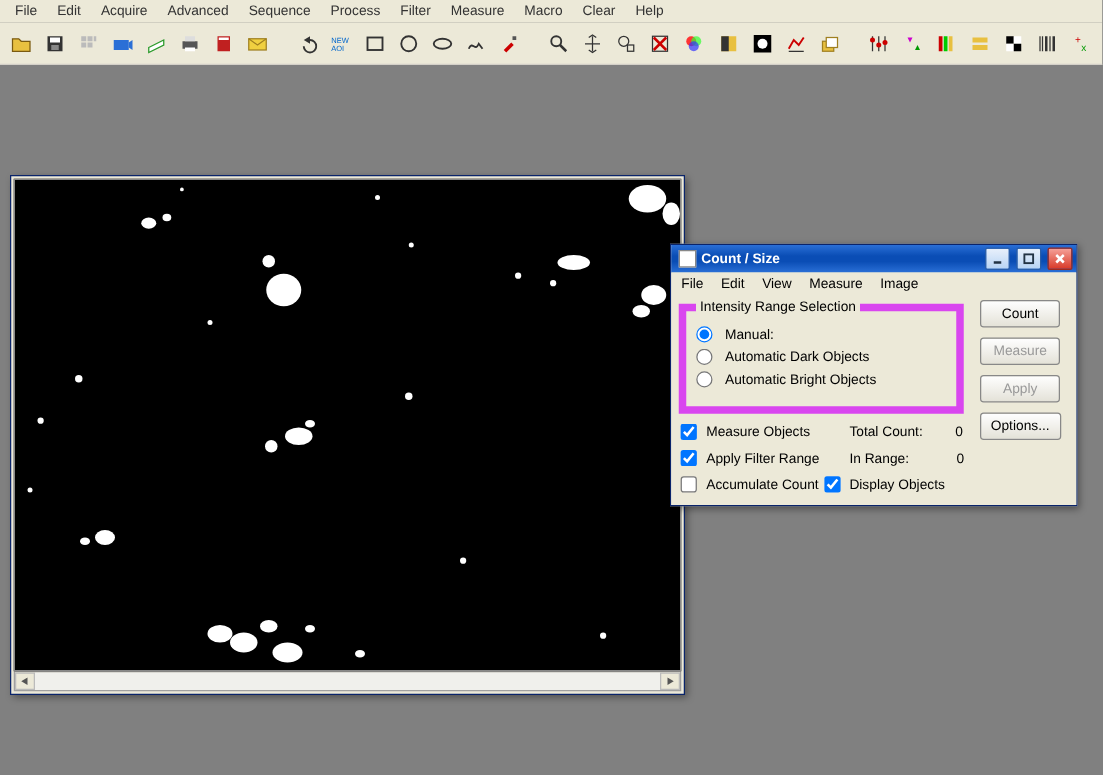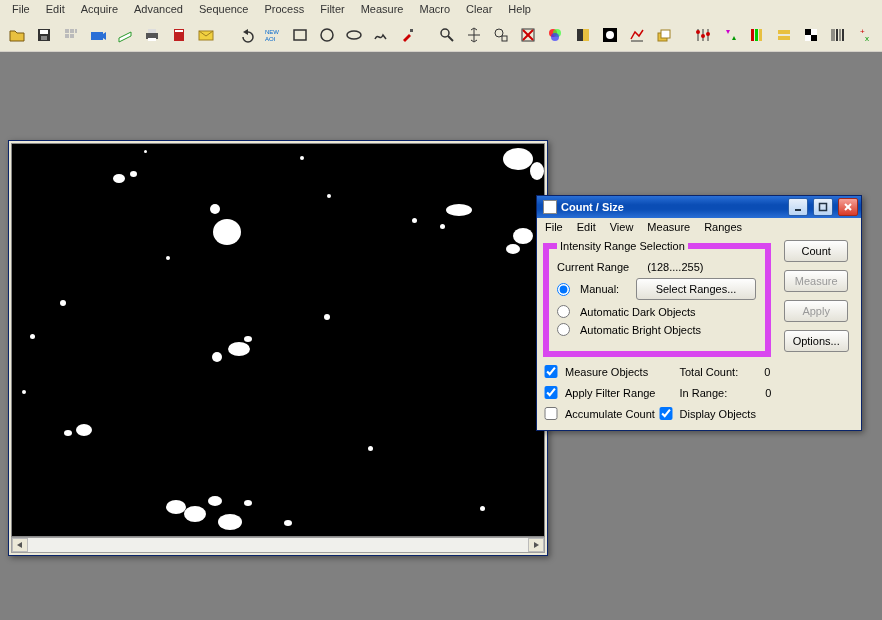--- a/index.html
+++ b/index.html
@@ -420,36 +420,29 @@
           <line x1="2" y1="2" x2="8" y2="8" stroke="currentColor" stroke-width="2"></line>
           <line x1="8" y1="2" x2="2" y2="8" stroke="currentColor" stroke-width="2"></line>
         </svg>
       </div>
   </div>
   <div class="dlgmenu">
       <div class="item">File</div>
       <div class="item">Edit</div>
       <div class="item">View</div>
       <div class="item">Measure</div>
-      <div class="item">Ranges</div>
+      <div class="item">Image</div>
     </div>
   <div class="body">
     <div class="leftcol">
       <fieldset>
         <legend>Intensity Range Selection</legend>
         <div class="row">
-          <span>Current Range</span>
-          <span style="margin-left:12px">(128....255)</span>
-        </div>
-        <div class="row">
           <input type="radio" name="rsel" checked="" style="">
           <span style="width:50px">Manual:</span>
-          <div class="btn wide">
-              <span>Select Ranges...</span>
-            </div>
         </div>
         <div class="row">
           <input type="radio" name="rsel" style="">
           <span>Automatic Dark Objects</span>
         </div>
         <div class="row">
           <input type="radio" name="rsel" style="">
           <span>Automatic Bright Objects</span>
         </div>
       </fieldset>

